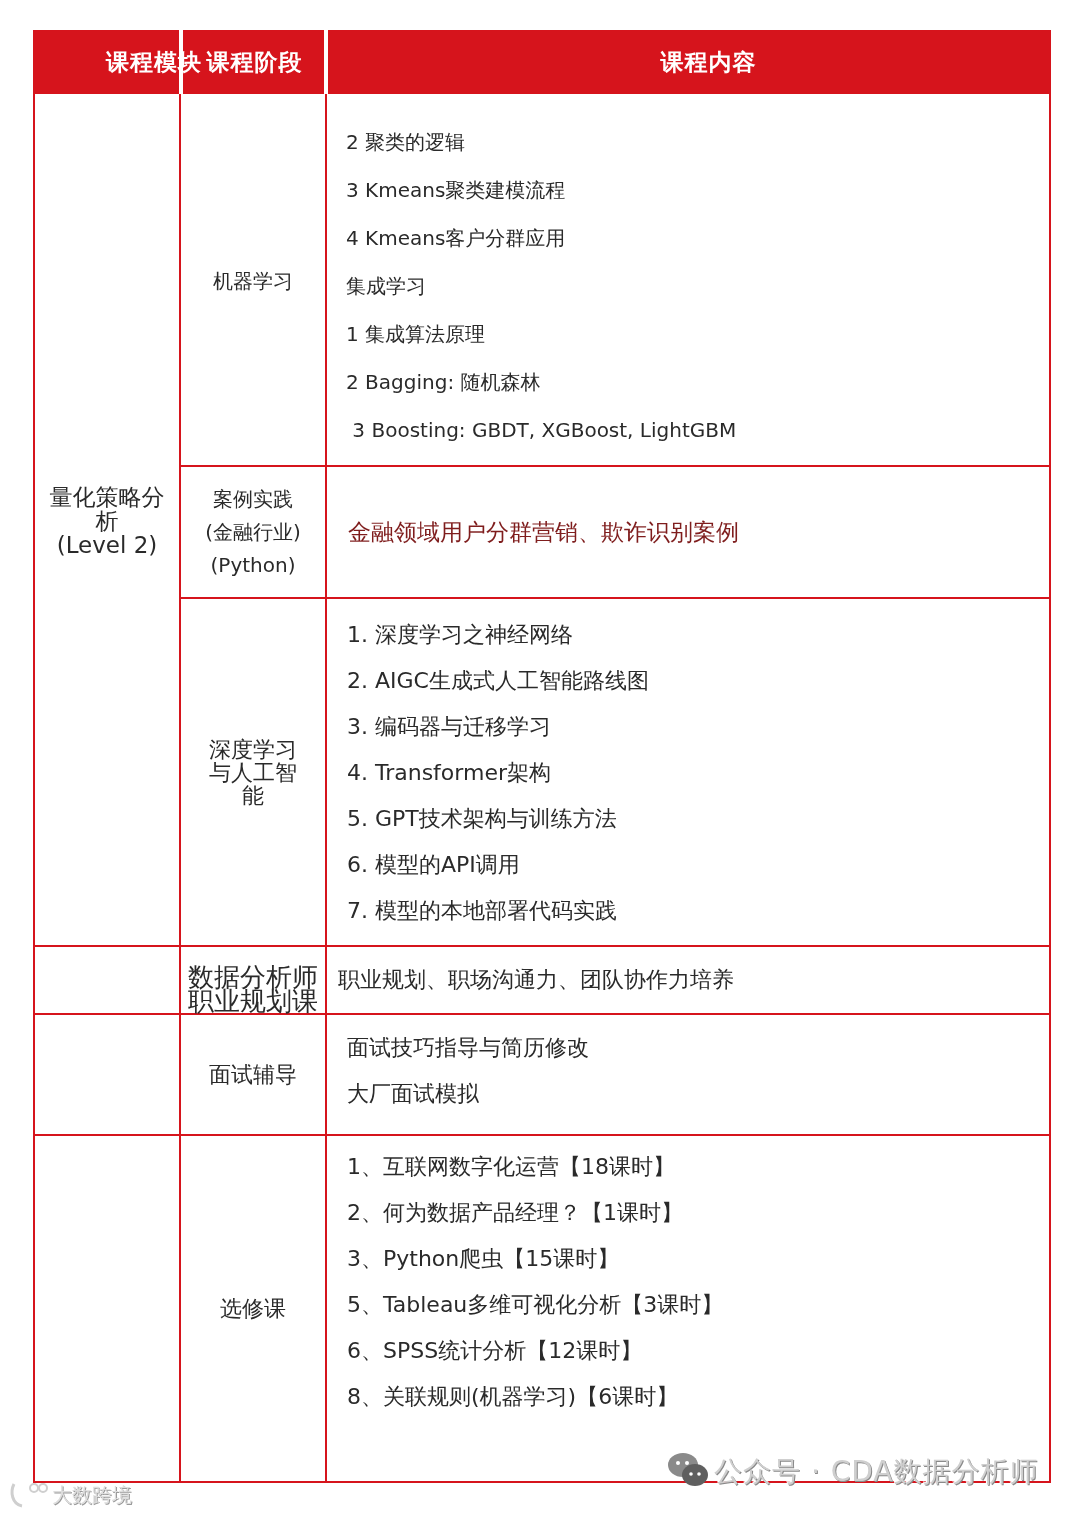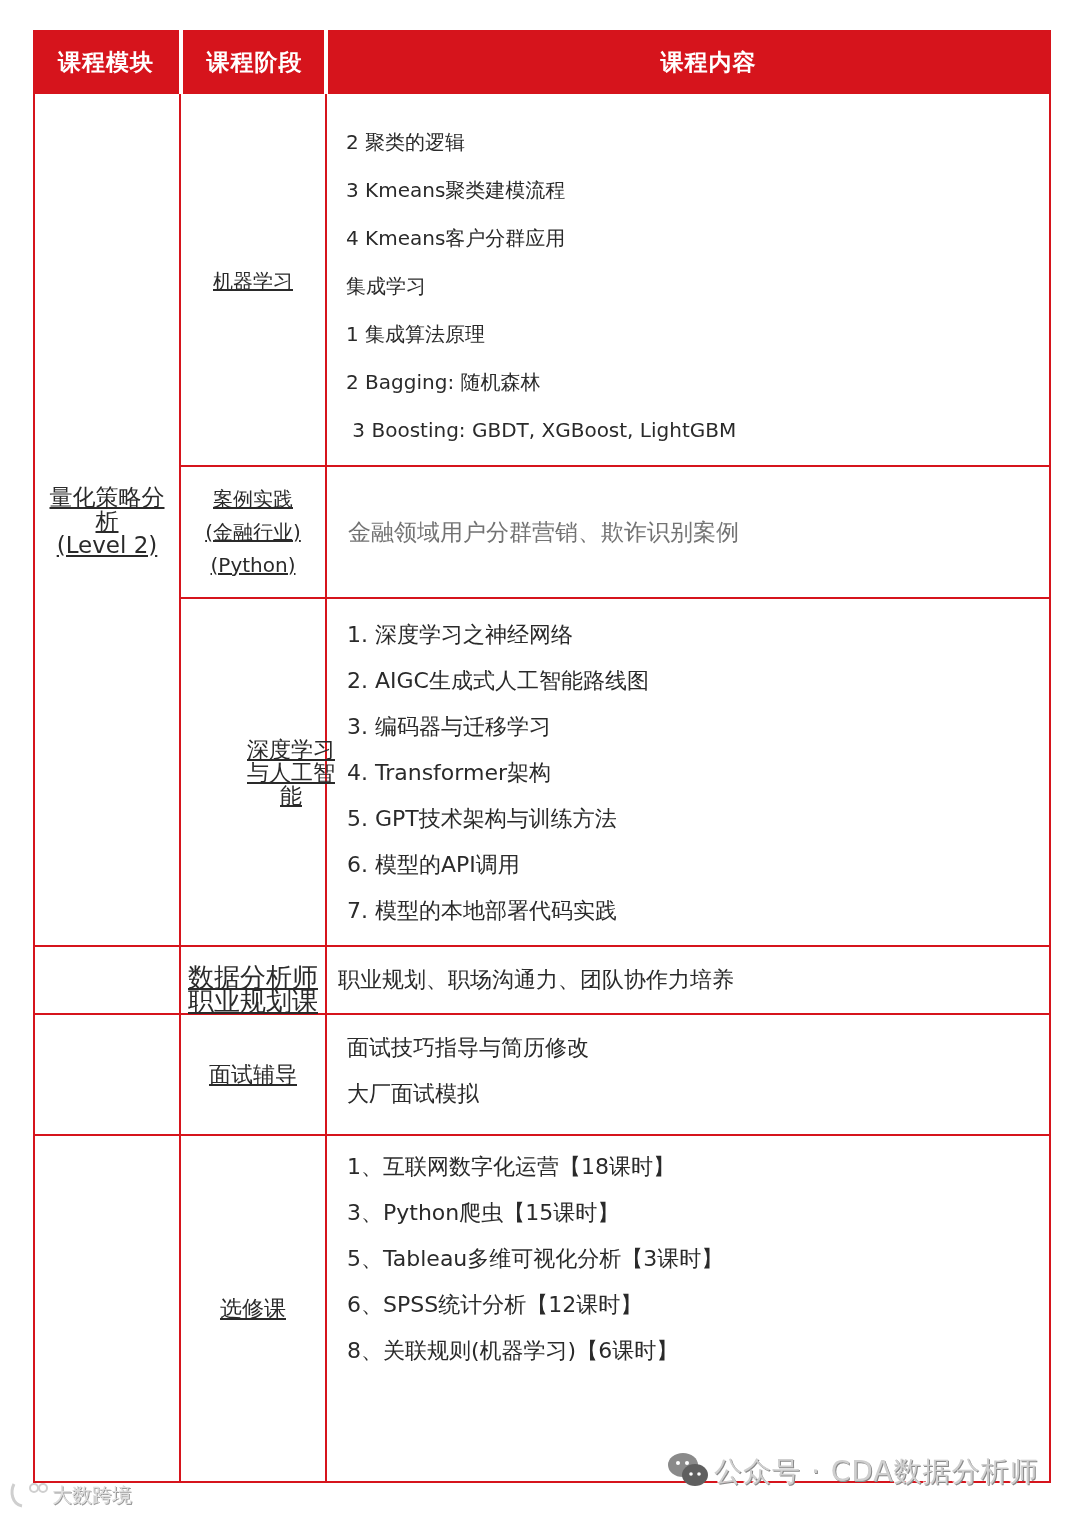--- a/index.html
+++ b/index.html
@@ -14,41 +14,41 @@
     }
     .hcell {
       position: absolute; top: 0; height: 64px; display: flex; align-items: center; justify-content: center;
       color: #ffffff; font-weight: bold; font-size: 23px; letter-spacing: 1px;
     }
     .hsep { position: absolute; top: 0; width: 4px; height: 64px; background: #ffffff; }
     .vline { position: absolute; width: 2px; background: #d6141c; }
     .hline { position: absolute; height: 2px; background: #d6141c; }
     .cell {
       position: absolute; display: flex; flex-direction: column; justify-content: center; 
-      text-align: center; box-sizing: border-box; text-decoration: underline;
+      text-align: center; box-sizing: border-box;
     }
     .stage { font-size: 20px; line-height: 24px; color: #2a2a2a; }
     .stage.spaced { line-height: 33px; }
     .module { font-size: 23px; line-height: 24px; color: #2a2a2a; }
     .content { position: absolute; font-size: 20px; color: #2a2a2a; }
     .content .item { height: 48px; line-height: 48px; white-space: nowrap; }
     .content.big { font-size: 22px; }
     .content.big .item { height: 46px; line-height: 46px; }
-    .red-text { color: #737373; font-size: 23px; }
+    .red-text { color: #7f1d1d; font-size: 23px; }
     .wm { position: absolute; color: #cfcfcf; font-size: 28px; letter-spacing: 1px;
           text-shadow: 1px 1px 0 #8a8a8a, -1px -1px 0 #ffffff; }
     .wm-small { position: absolute; color: #dddddd; font-size: 20px;
           text-shadow: 1px 1px 0 #9a9a9a; }
     .wechat { position: absolute; }
   </style>
 </head>
 <body>
 
 <div class="hdr">
-  <div class="hcell" style="left:0;width:146px;">课程模块</div>
+  <div class="hcell" style="left:0;width:146px;padding-left:48px;">课程模块</div>
   <div class="hsep" style="left:146px;"></div>
   <div class="hcell" style="left:150px;width:143px;">课程阶段</div>
   <div class="hsep" style="left:291px;"></div>
   <div class="hcell" style="left:295px;width:723px;margin-left:19px;">课程内容</div>
 </div>
 
 <div class="vline" style="left:33px;top:94px;height:1388px;"></div>
 <div class="vline" style="left:1049px;top:94px;height:1388px;"></div>
 <div class="hline" style="left:33px;top:1481px;width:1018px;"></div>
 
@@ -83,21 +83,21 @@
 
 <div class="cell stage spaced" style="left:181px;top:467px;width:144px;height:130px;">
   <div>案例实践</div>
   <div>(金融行业)</div>
   <div>(Python)</div>
 </div>
 <div class="content" style="left:348px;top:467px;height:130px;display:flex;align-items:center;">
   <div class="red-text">金融领域用户分群营销、欺诈识别案例</div>
 </div>
 
-<div class="cell stage" style="left:181px;top:599px;width:144px;height:346px;font-size:22px;line-height:23px;margin-left:38px;">
+<div class="cell stage" style="left:181px;top:599px;width:144px;height:346px;font-size:22px;line-height:23px;">
   <div>深度学习</div>
   <div>与人工智</div>
   <div>能</div>
 </div>
 <div class="content big" style="left:347px;top:612px;">
   <div class="item">1. 深度学习之神经网络</div>
   <div class="item">2. AIGC生成式人工智能路线图</div>
   <div class="item">3. 编码器与迁移学习</div>
   <div class="item">4. Transformer架构</div>
   <div class="item">5. GPT技术架构与训练方法</div>
@@ -119,20 +119,21 @@
 <div class="content big" style="left:347px;top:1025px;">
   <div class="item">面试技巧指导与简历修改</div>
   <div class="item">大厂面试模拟</div>
 </div>
 
 <div class="cell stage" style="left:181px;top:1136px;width:144px;height:345px;font-size:22px;">
   <div>选修课</div>
 </div>
 <div class="content big" style="left:347px;top:1144px;">
   <div class="item">1、互联网数字化运营【18课时】</div>
+  <div class="item">2、何为数据产品经理？【1课时】</div>
   <div class="item">3、Python爬虫【15课时】</div>
   <div class="item">5、Tableau多维可视化分析【3课时】</div>
   <div class="item">6、SPSS统计分析【12课时】</div>
   <div class="item">8、关联规则(机器学习)【6课时】</div>
 </div>
 
 <svg class="wechat" style="left:666px;top:1450px;" width="46" height="40" viewBox="0 0 46 40">
   <ellipse cx="17" cy="15" rx="15" ry="12" fill="#8a8a8a"></ellipse>
   <ellipse cx="29" cy="25" rx="13" ry="11" fill="#5f5f5f"></ellipse>
   <circle cx="12" cy="13" r="2" fill="#ffffff"></circle>

